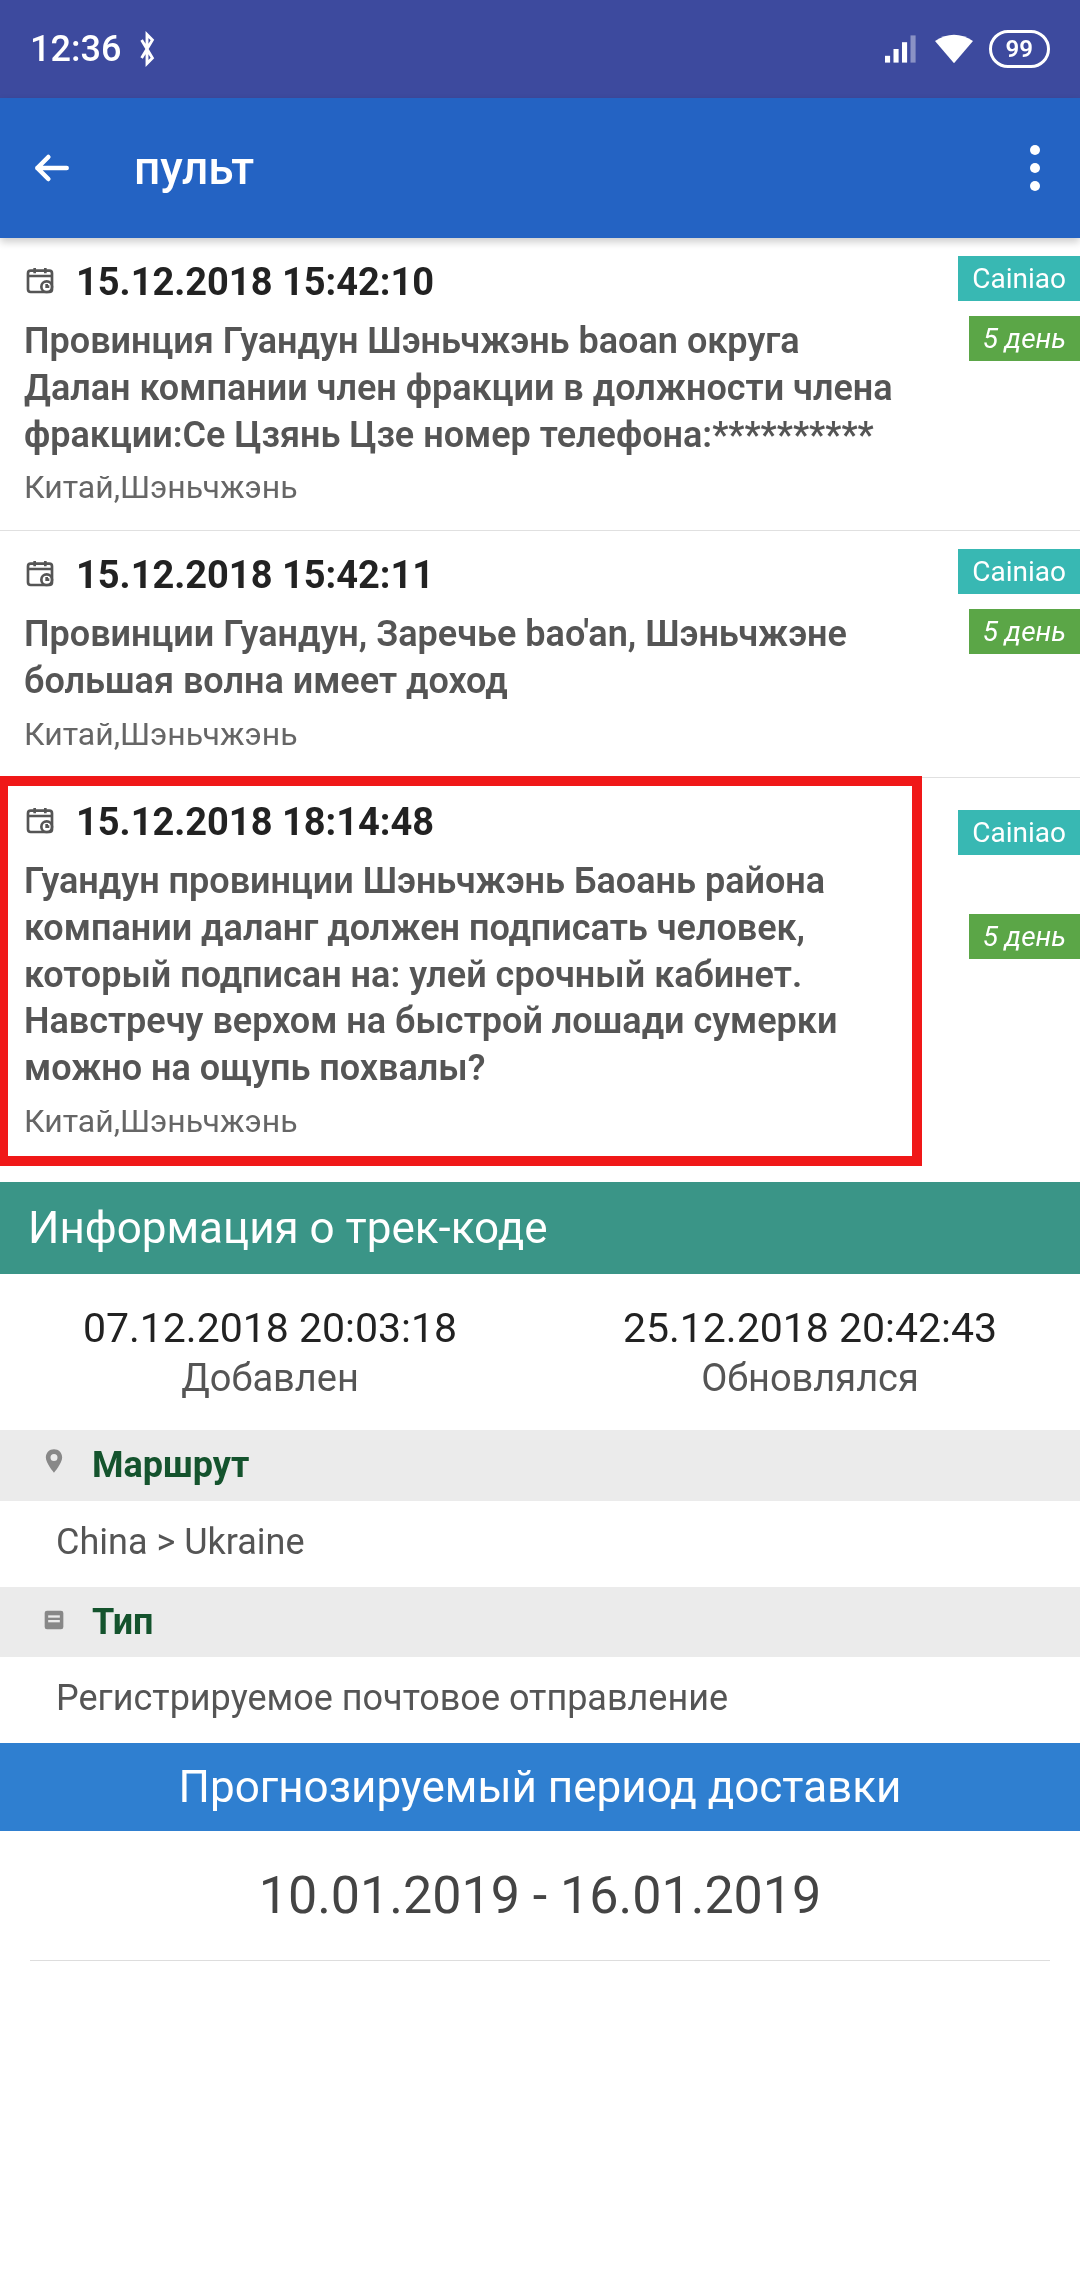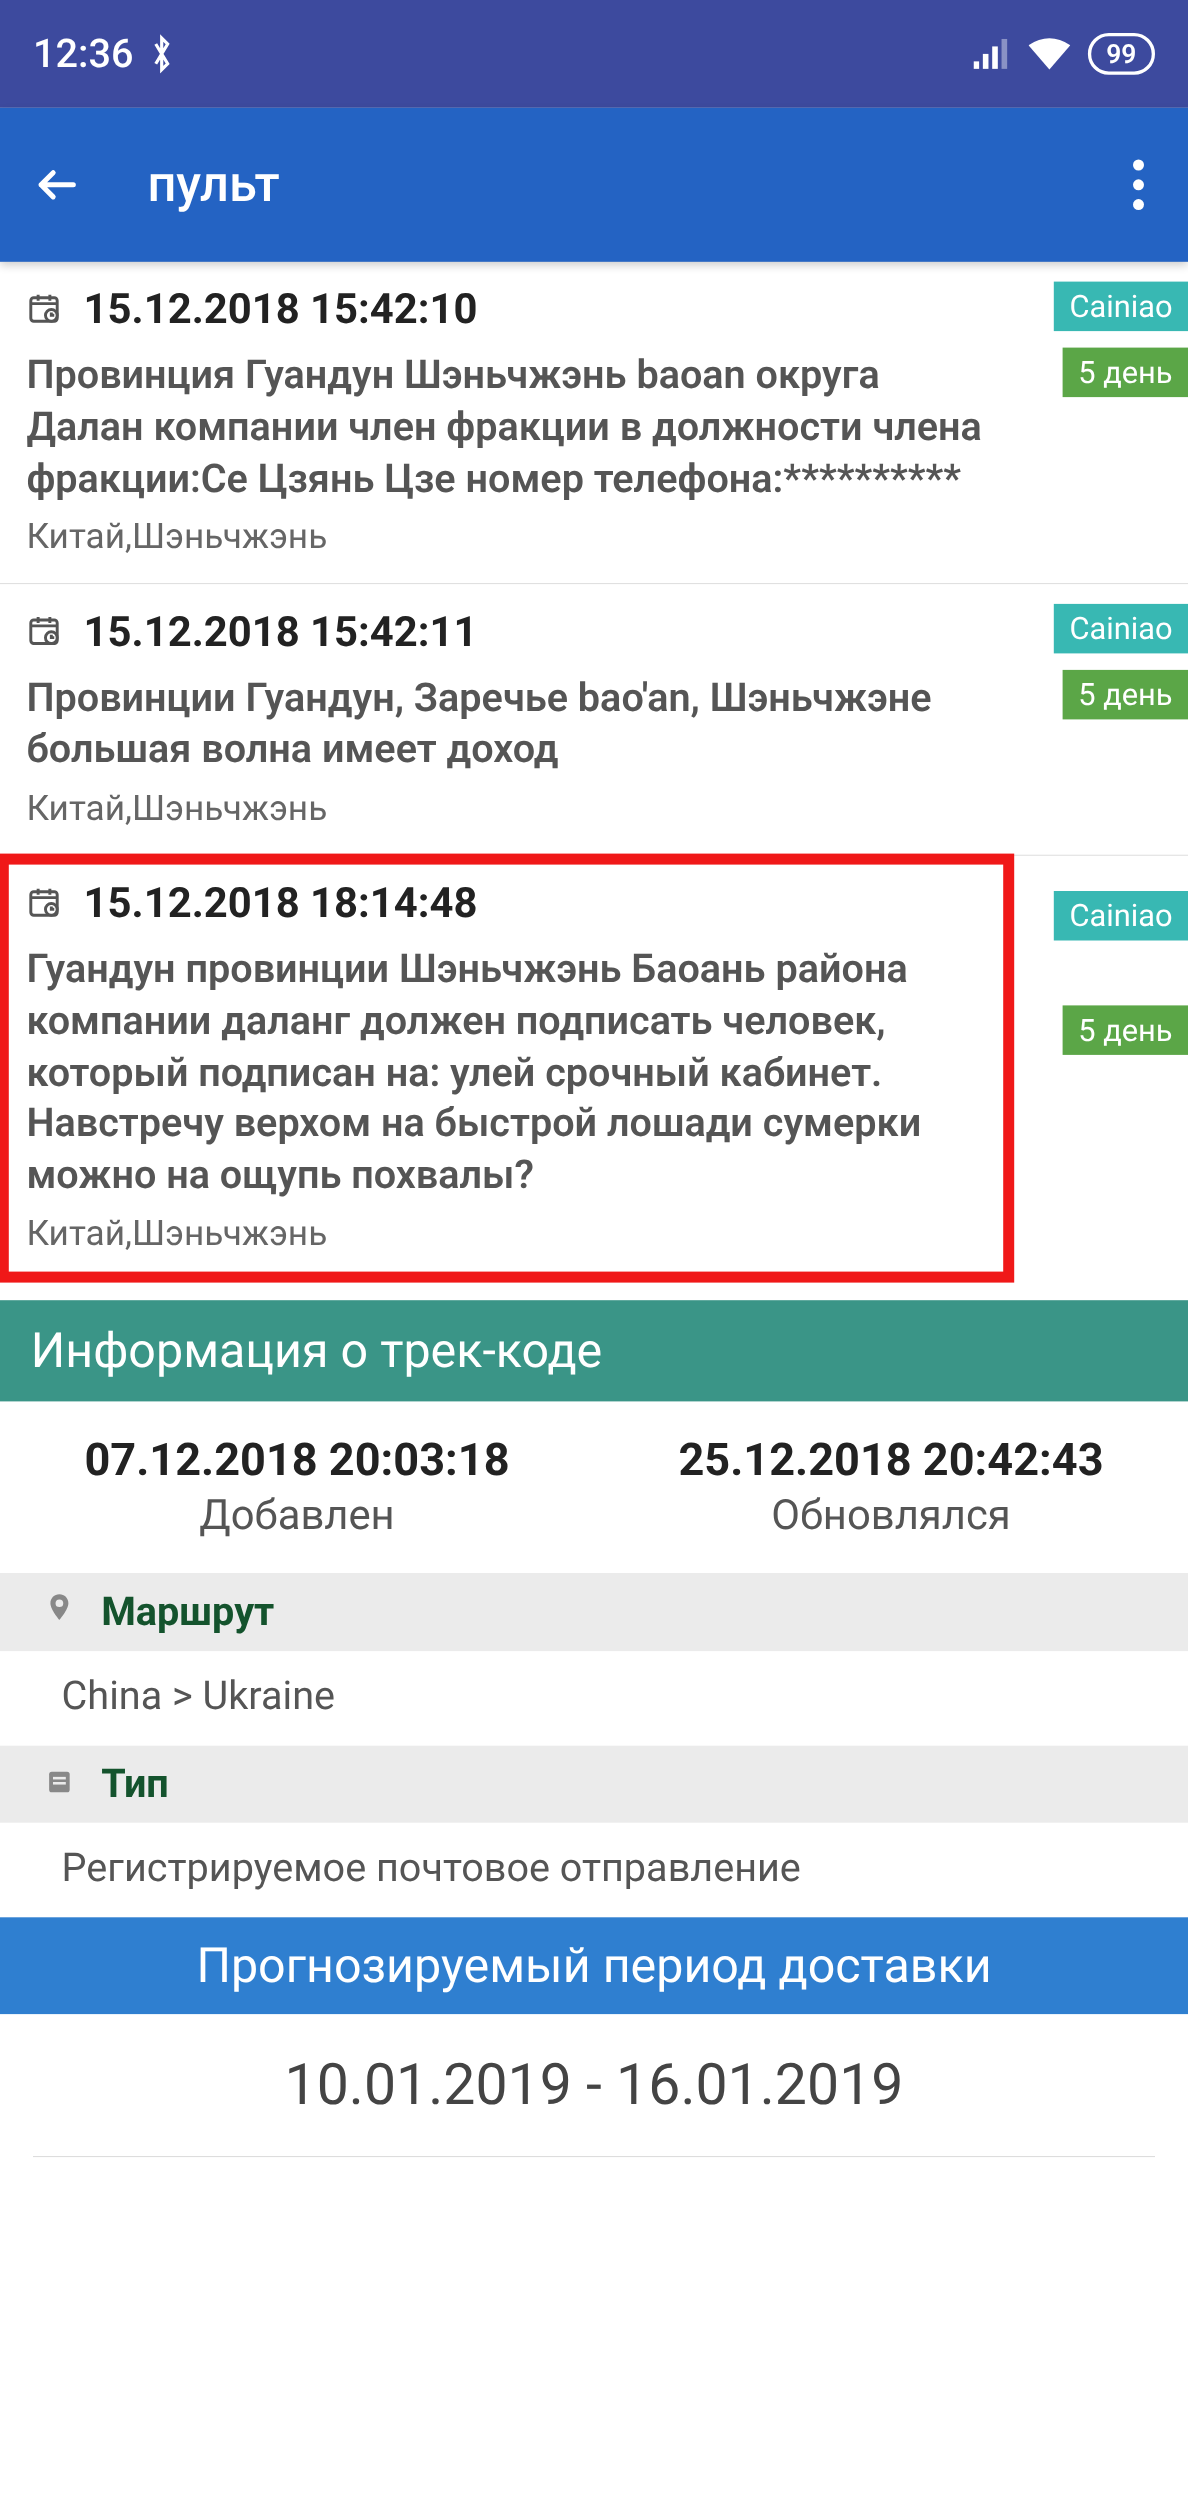--- a/index.html
+++ b/index.html
@@ -43,36 +43,36 @@
   padding: 22px 24px 24px 24px;
   position: relative;
 }
 .track-header { display: flex; align-items: center; gap: 20px; margin-bottom: 14px; }
 .cal-icon { color: #555; }
 .track-date { font-size: 38px; font-weight: 700; color: #222; }
 .track-body { font-size: 36px; font-weight: 600; color: #555; line-height: 1.3; padding-right: 160px; margin-bottom: 10px; }
 .track-loc { font-size: 32px; color: #666; }
 .badge { position: absolute; right: 0; padding: 6px 14px; font-size: 28px; color: #fff; }
 .badge-cainiao { background: #38b8b3; top: 18px; }
-.badge-days { background: #5ba647; top: 78px; }
+.badge-days { background: #5ba647; top: 78px; font-style: italic; }
 .highlighted {
   outline: 10px solid #f01818;
   outline-offset: -8px;
 }
 .highlight-wrap { position: relative; }
 .highlight-wrap .track-item { max-width: 920px; }
 .section-header {
   background: #3a9587;
   color: #fff;
   font-size: 44px;
   padding: 20px 28px;
 }
 .info-row { display: flex; padding: 30px 0 30px 0; }
 .info-cell { flex: 1; text-align: center; }
-.info-val { font-size: 41px; font-weight: 700; color: #222; }
+.info-val { font-size: 41px; font-weight: 400; color: #222; }
 .info-label { font-size: 38px; color: #555; margin-top: 4px; }
 .sub-header {
   background: #ebebeb;
   display: flex;
   align-items: center;
   gap: 24px;
   padding: 14px 40px;
   font-size: 36px;
   font-weight: 700;
   color: #14532d;

